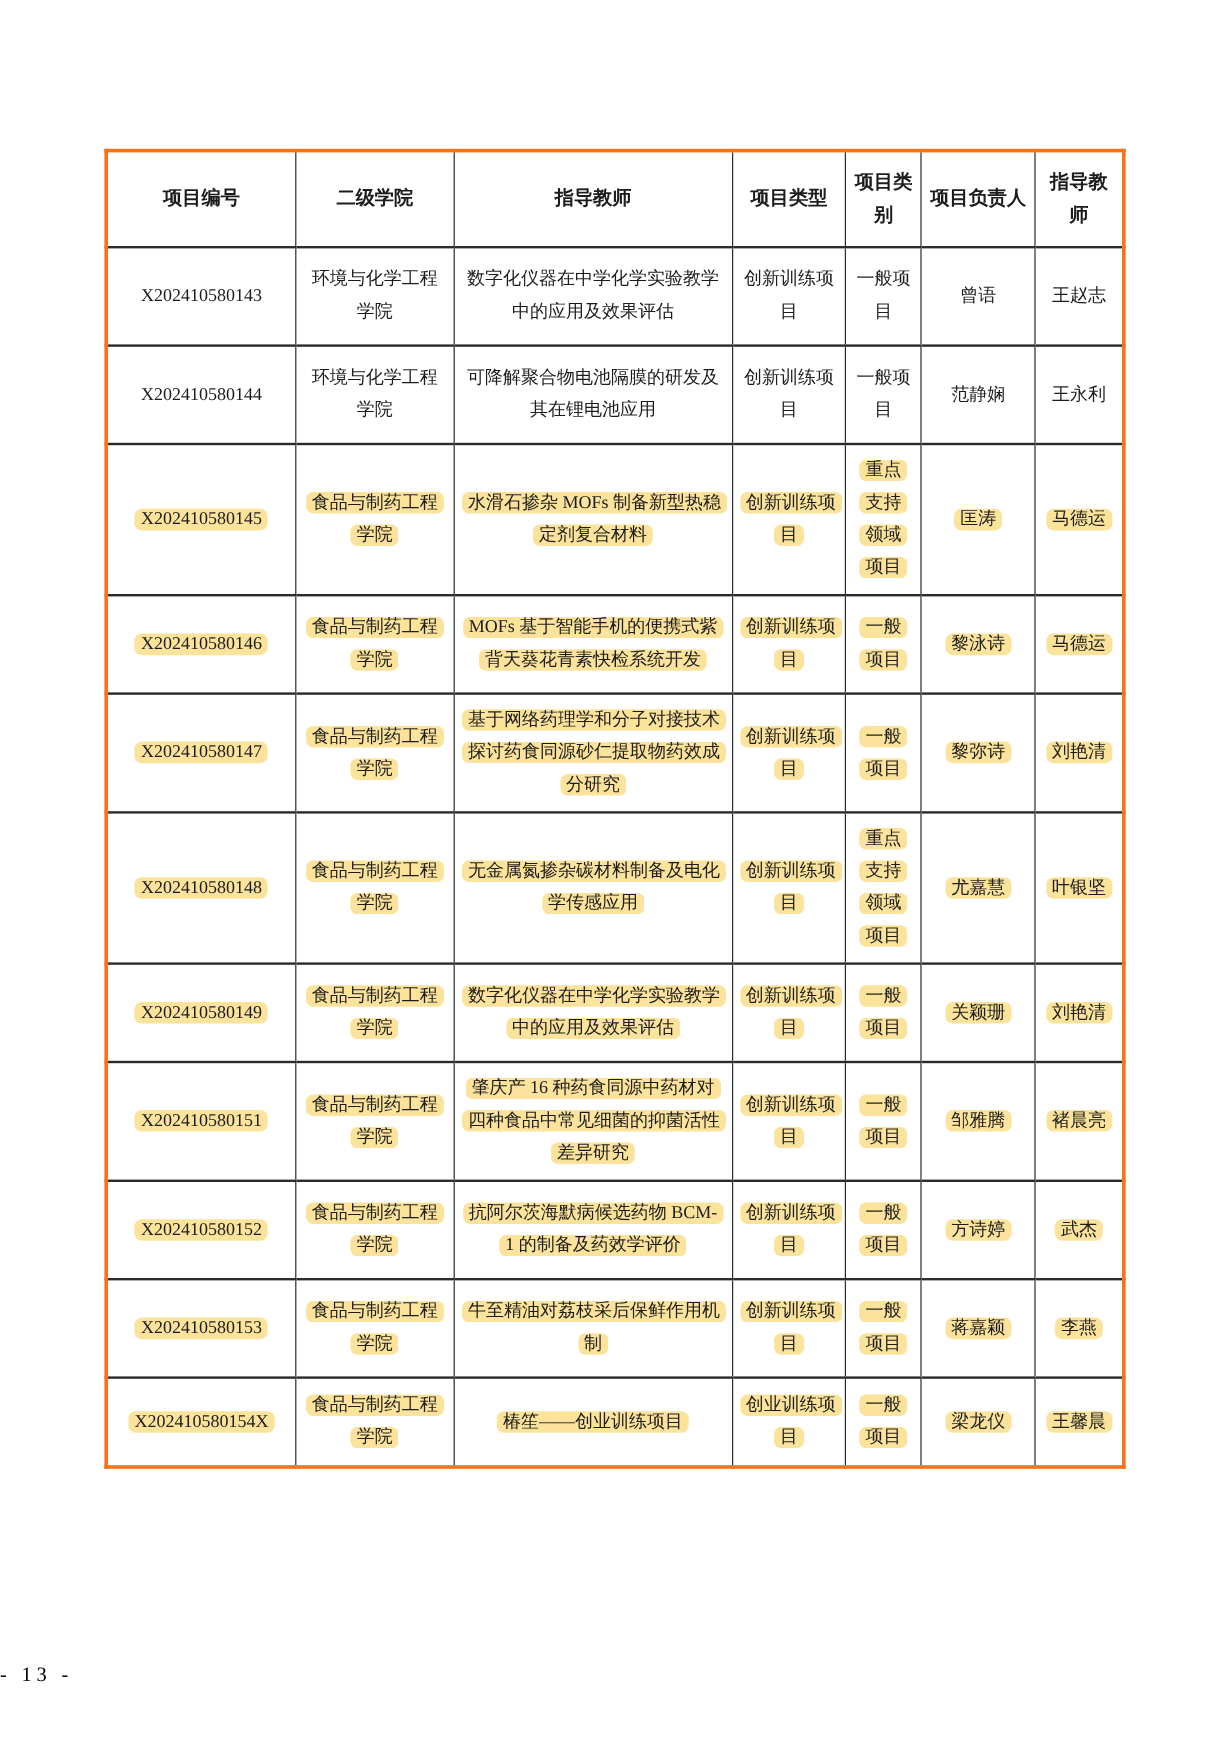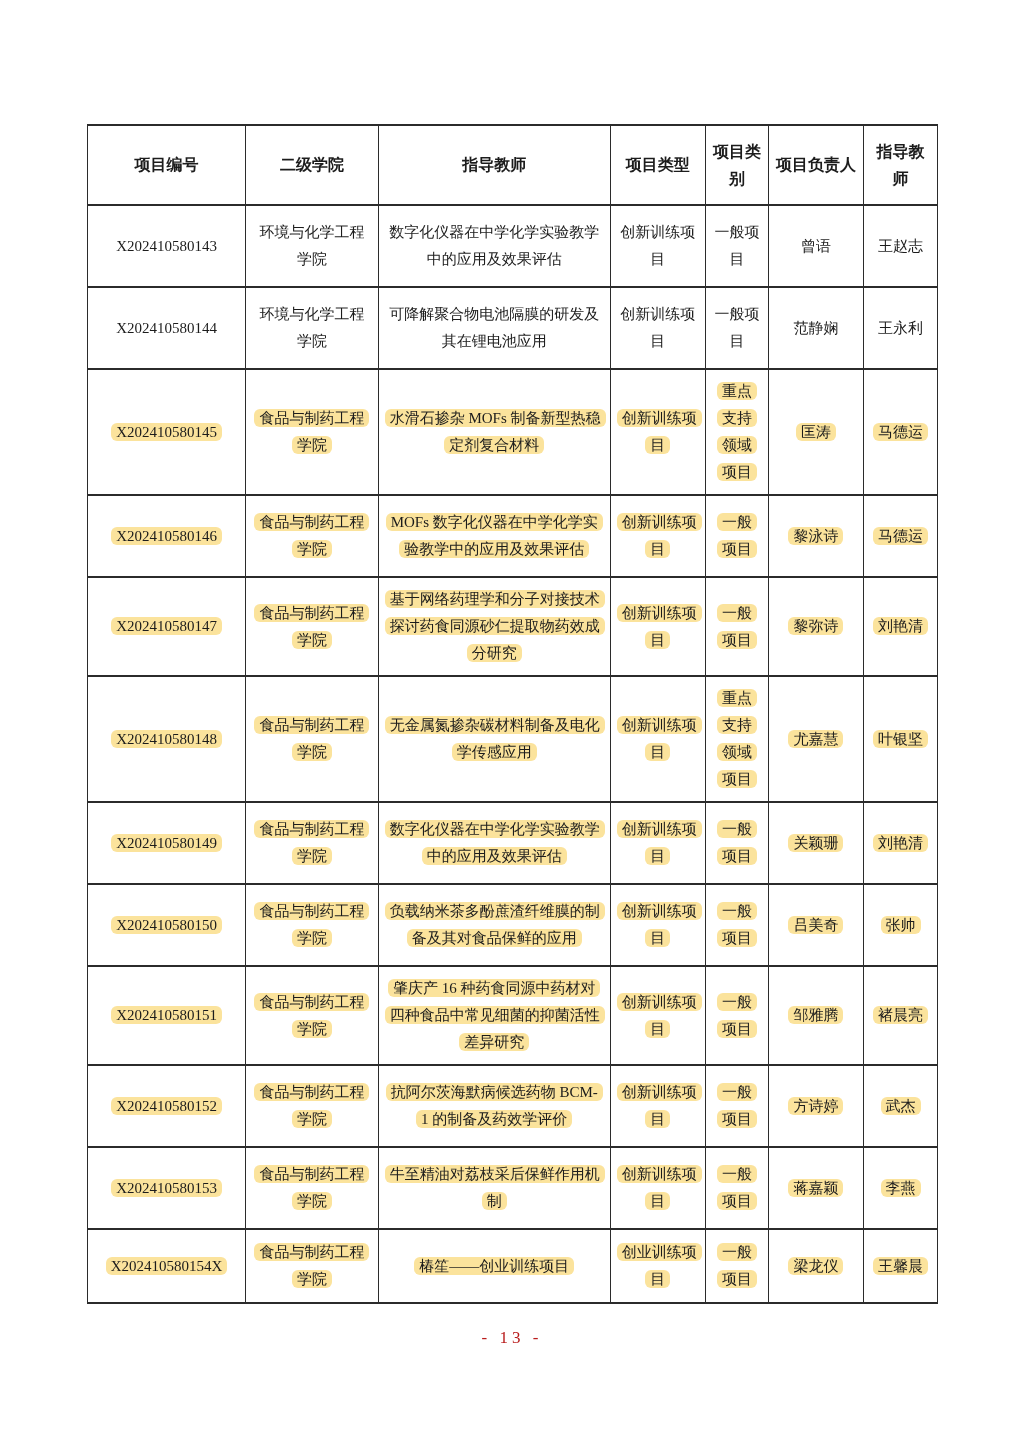--- a/index.html
+++ b/index.html
@@ -19,21 +19,21 @@
   #doc-table-wrap {
     position: absolute;
     left: 87px;
     top: 124px;
     width: 851px;
   }
   table.doc-table {
     width: 100%;
     border-collapse: collapse;
     table-layout: fixed;
-    border: 1px solid #f97316;
+    border: 3px solid #f97316;
   }
   table.doc-table col.c1 { width: 18.6%; }
   table.doc-table col.c2 { width: 15.6%; }
   table.doc-table col.c3 { width: 27.3%; }
   table.doc-table col.c4 { width: 11.2%; }
   table.doc-table col.c5 { width: 7.4%;  }
   table.doc-table col.c6 { width: 11.2%; }
   table.doc-table col.c7 { width: 8.7%;  }
   table.doc-table th,
   table.doc-table td {
@@ -61,27 +61,27 @@
   td .cellspan { display: inline; }
   td .hl {
     background: #fbe39c;
     border-radius: 6px;
     padding: 1px 5px;
     box-decoration-break: clone;
     -webkit-box-decoration-break: clone;
   }
   #page-number {
     position: absolute;
-    top: 1328px;
+    top: 1386px;
     left: 0;
     width: 100%;
-    text-align: center;
+    text-align: left;
     font-size: 17px;
     letter-spacing: 4px;
-    color: #b91c1c;
+    color: #000000;
   }
 </style>
 </head>
 <body>
 
 <div id="page">
 
   <div id="doc-table-wrap">
     <table class="doc-table">
       <colgroup>
@@ -128,21 +128,21 @@
             <td><span class="cellspan hl">食品与制药工程学院</span></td>
             <td><span class="cellspan hl">水滑石掺杂 MOFs 制备新型热稳定剂复合材料</span></td>
             <td><span class="cellspan hl">创新训练项目</span></td>
             <td><span class="cellspan hl">重点支持领域项目</span></td>
             <td><span class="cellspan hl">匡涛</span></td>
             <td><span class="cellspan hl">马德运</span></td>
           </tr>
           <tr class="h2">
             <td><span class="cellspan hl">X202410580146</span></td>
             <td><span class="cellspan hl">食品与制药工程学院</span></td>
-            <td><span class="cellspan hl">MOFs 数字化仪器在中学化学实验教学中的应用及效果评估</span></td>
+            <td><span class="cellspan hl">MOFs 基于智能手机的便携式紫背天葵花青素快检系统开发</span></td>
             <td><span class="cellspan hl">创新训练项目</span></td>
             <td><span class="cellspan hl">一般项目</span></td>
             <td><span class="cellspan hl">黎泳诗</span></td>
             <td><span class="cellspan hl">马德运</span></td>
           </tr>
           <tr class="h3">
             <td><span class="cellspan hl">X202410580147</span></td>
             <td><span class="cellspan hl">食品与制药工程学院</span></td>
             <td><span class="cellspan hl">基于网络药理学和分子对接技术探讨药食同源砂仁提取物药效成分研究</span></td>
             <td><span class="cellspan hl">创新训练项目</span></td>
@@ -161,29 +161,20 @@
           </tr>
           <tr class="h2">
             <td><span class="cellspan hl">X202410580149</span></td>
             <td><span class="cellspan hl">食品与制药工程学院</span></td>
             <td><span class="cellspan hl">数字化仪器在中学化学实验教学中的应用及效果评估</span></td>
             <td><span class="cellspan hl">创新训练项目</span></td>
             <td><span class="cellspan hl">一般项目</span></td>
             <td><span class="cellspan hl">关颖珊</span></td>
             <td><span class="cellspan hl">刘艳清</span></td>
           </tr>
-          <tr class="h2">
-            <td><span class="cellspan hl">X202410580150</span></td>
-            <td><span class="cellspan hl">食品与制药工程学院</span></td>
-            <td><span class="cellspan hl">负载纳米茶多酚蔗渣纤维膜的制备及其对食品保鲜的应用</span></td>
-            <td><span class="cellspan hl">创新训练项目</span></td>
-            <td><span class="cellspan hl">一般项目</span></td>
-            <td><span class="cellspan hl">吕美奇</span></td>
-            <td><span class="cellspan hl">张帅</span></td>
-          </tr>
           <tr class="h3">
             <td><span class="cellspan hl">X202410580151</span></td>
             <td><span class="cellspan hl">食品与制药工程学院</span></td>
             <td><span class="cellspan hl">肇庆产 16 种药食同源中药材对四种食品中常见细菌的抑菌活性差异研究</span></td>
             <td><span class="cellspan hl">创新训练项目</span></td>
             <td><span class="cellspan hl">一般项目</span></td>
             <td><span class="cellspan hl">邹雅腾</span></td>
             <td><span class="cellspan hl">褚晨亮</span></td>
           </tr>
           <tr class="h2">

